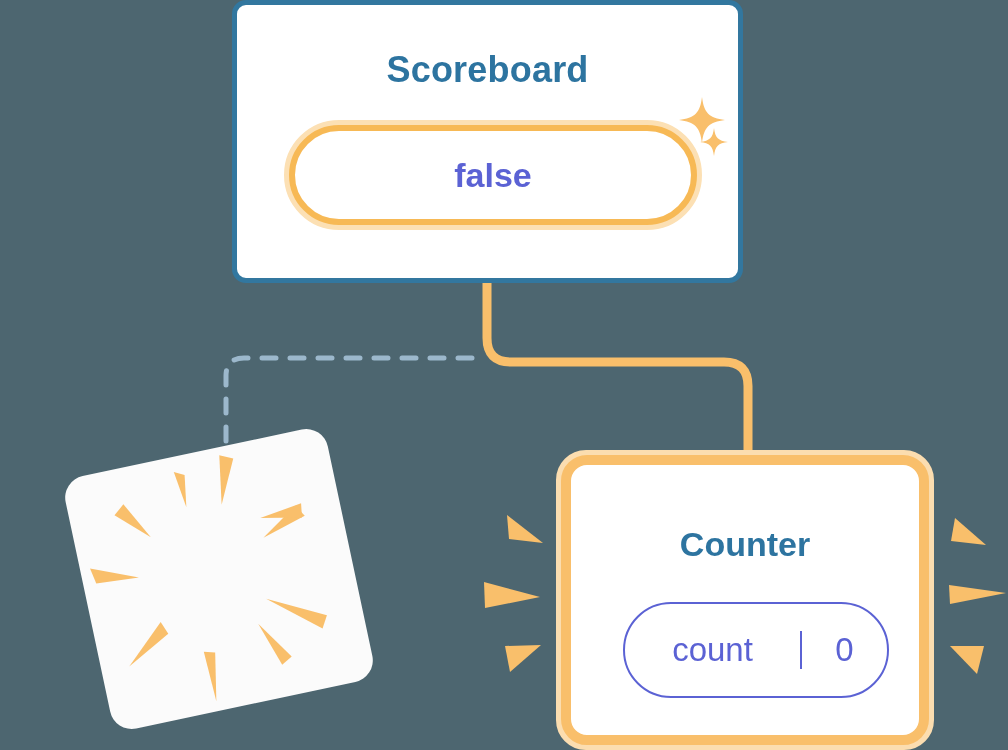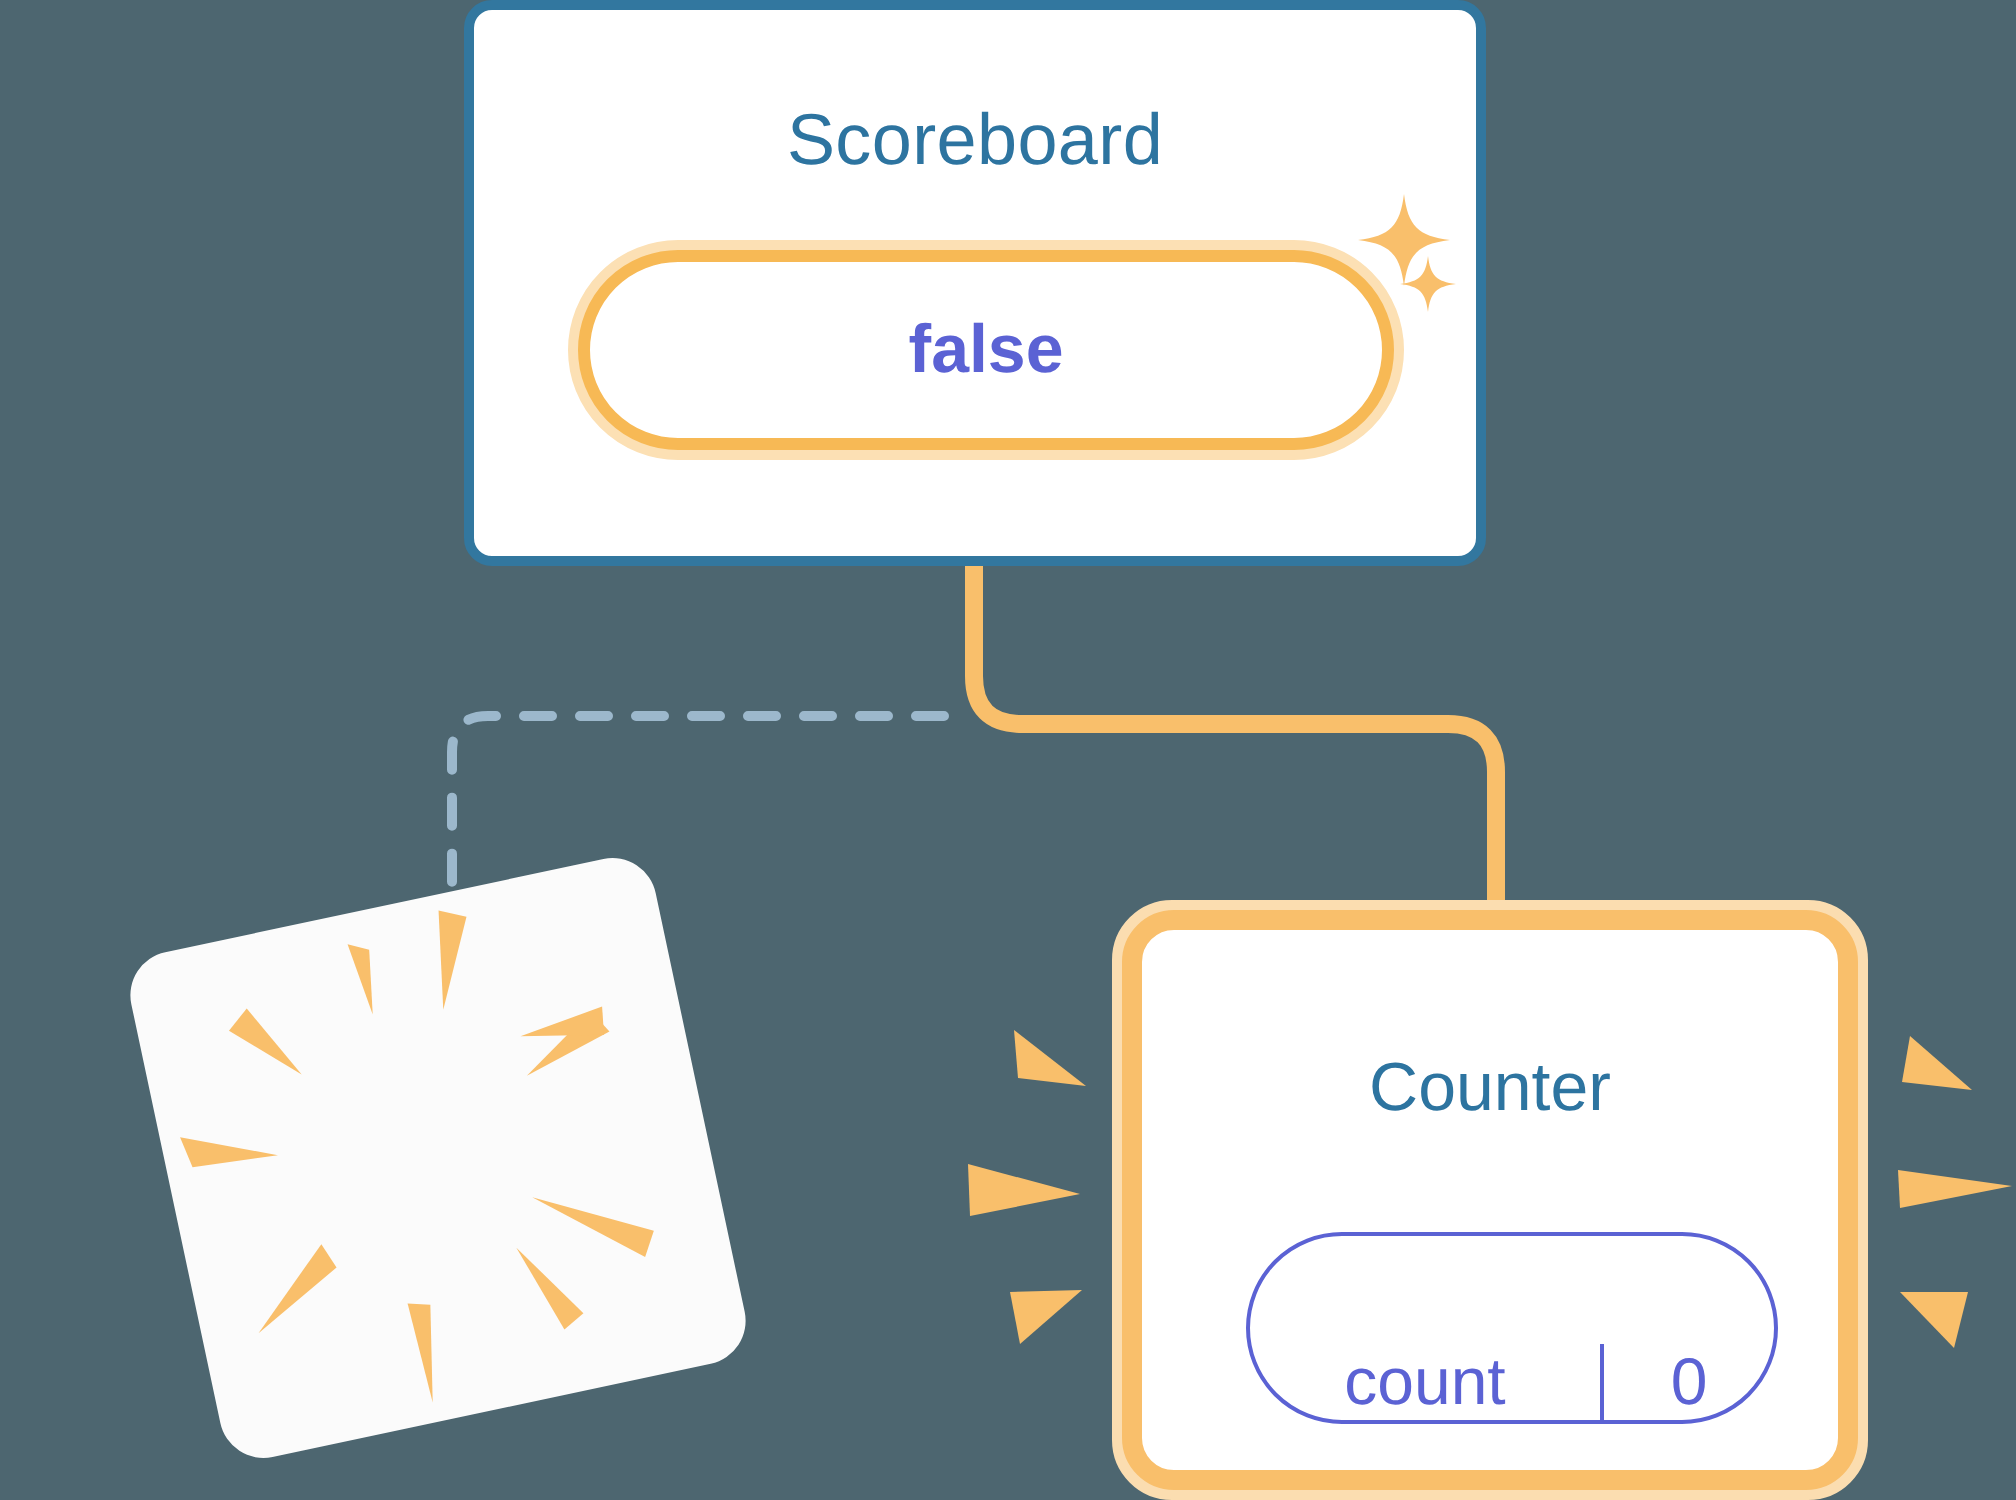--- a/index.html
+++ b/index.html
@@ -45,21 +45,21 @@
     box-sizing: border-box;
     z-index: 3;
   }
   .card-title-blue {
     position: absolute;
     left: 0; right: 0;
     top: 44px;
     text-align: center;
     color: #2d74a0;
     font-size: 36px;
-    font-weight: 400;
+    font-weight: 700;
     letter-spacing: 0.2px;
   }
 
   
   .pill-wrap {
     position: absolute;
     left: 47px;
     top: 115px;
     width: 418px;
     height: 110px;
@@ -162,34 +162,34 @@
     border-radius: 26px;
     box-sizing: border-box;
   }
   .counter-title {
     position: absolute;
     left: 0; right: 0;
     top: 60px;
     text-align: center;
     color: #2d74a0;
     font-size: 34px;
-    font-weight: 400;
+    font-weight: 700;
   }
   .pill-plain {
     position: absolute;
     left: 52px;
-    top: 151px;
+    top: 137px;
     width: 266px;
     height: 96px;
     border: 2px solid #5b62d4;
     border-radius: 48px;
     box-sizing: border-box;
     background: #ffffff;
     display: flex;
-    align-items: flex-end;
+    align-items: center;
   }
   .pill-plain .cell-key {
     flex: 0 0 175px;
     display: flex;
     align-items: center;
     justify-content: center;
     color: #5b62d4;
     font-size: 33px;
     border-right: 2px solid #5b62d4;
   }

